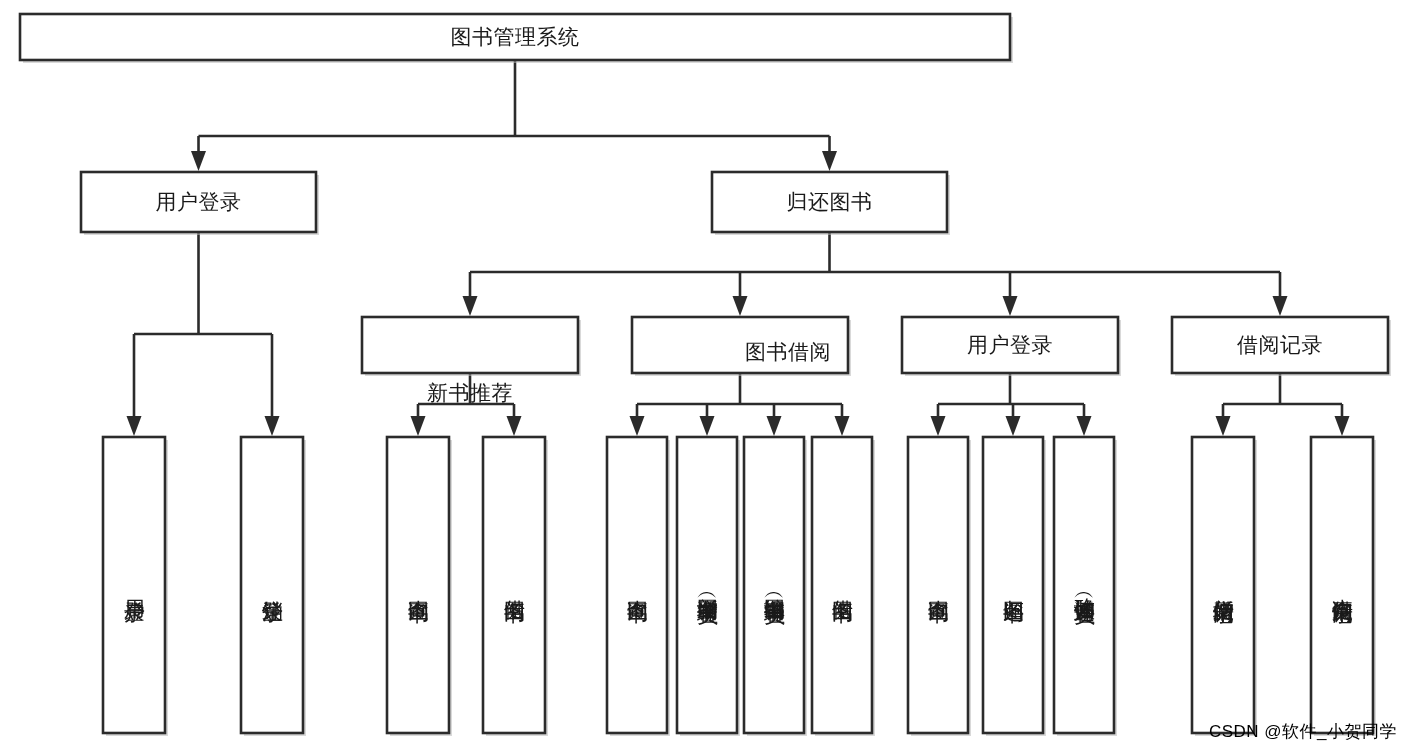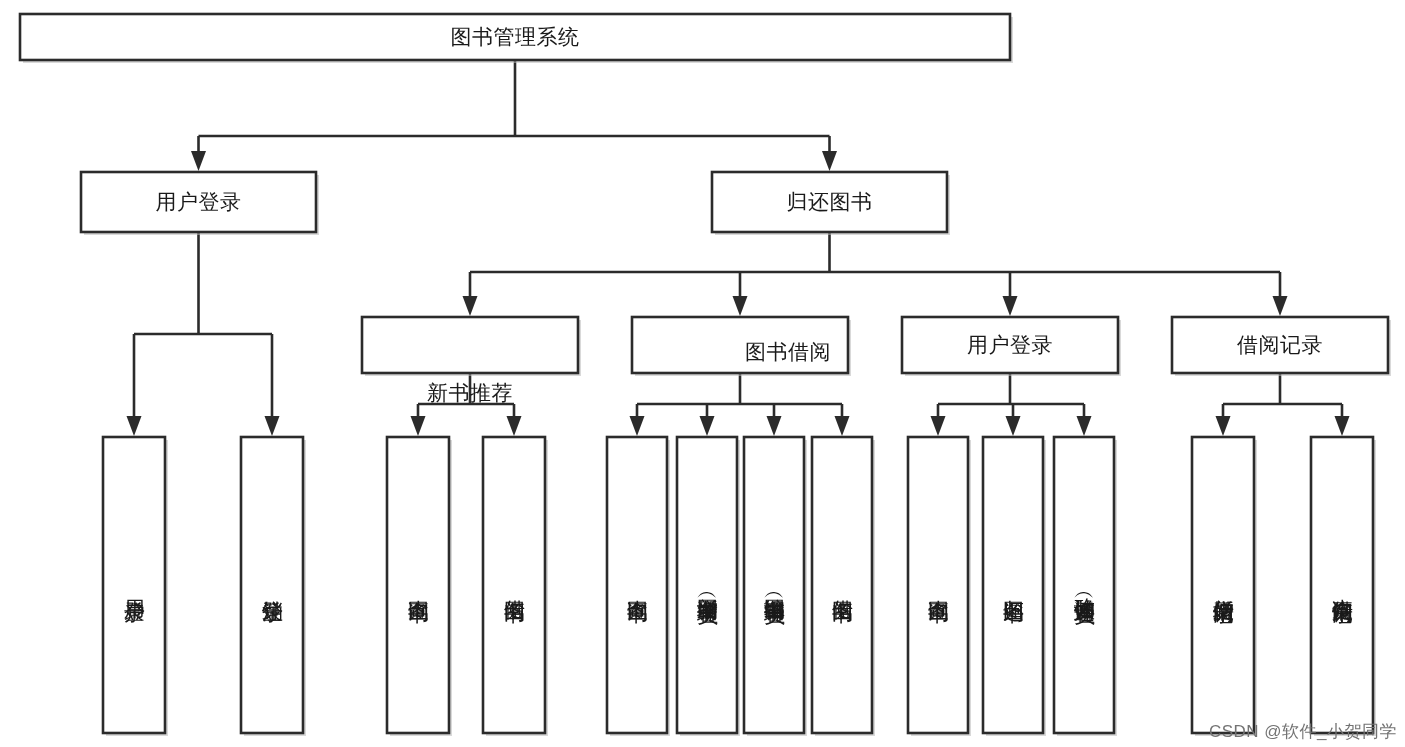--- a/index.html
+++ b/index.html
@@ -66,21 +66,21 @@
     letter-spacing: 1px;
     writing-mode: vertical-rl;
     text-orientation: upright;
     pointer-events: none;
   }
   #watermark {
     position: absolute;
     right: 8px;
     bottom: 4px;
     font-size: 17px;
-    color: #737373;
+    color: #000000;
     letter-spacing: 0.5px;
     white-space: nowrap;
     pointer-events: none;
   }
 </style>
 </head>
 <body>
 
 <div id="diagram-root">
 

